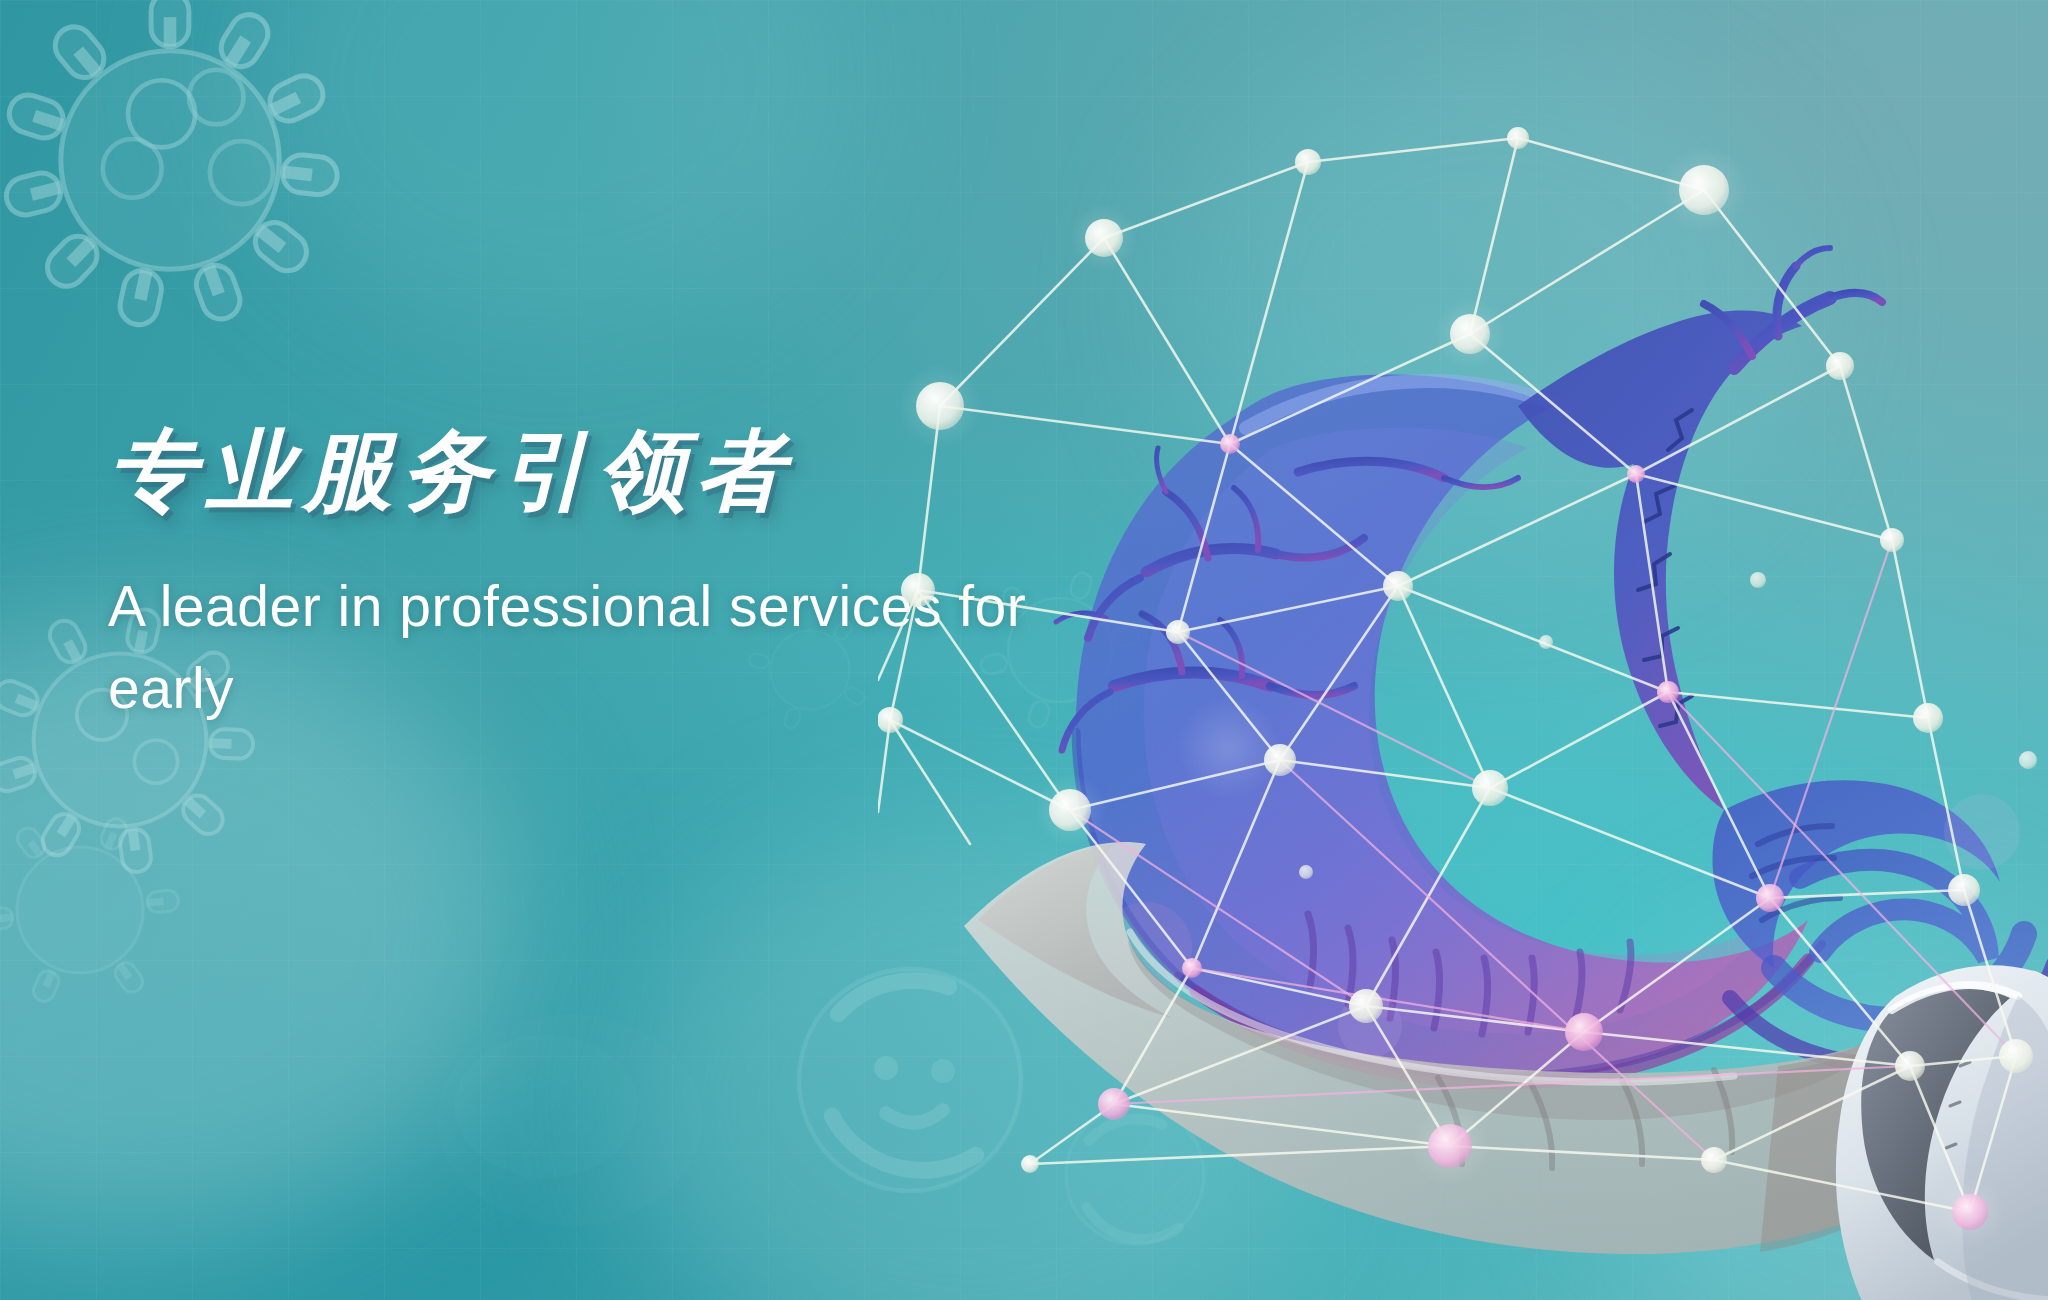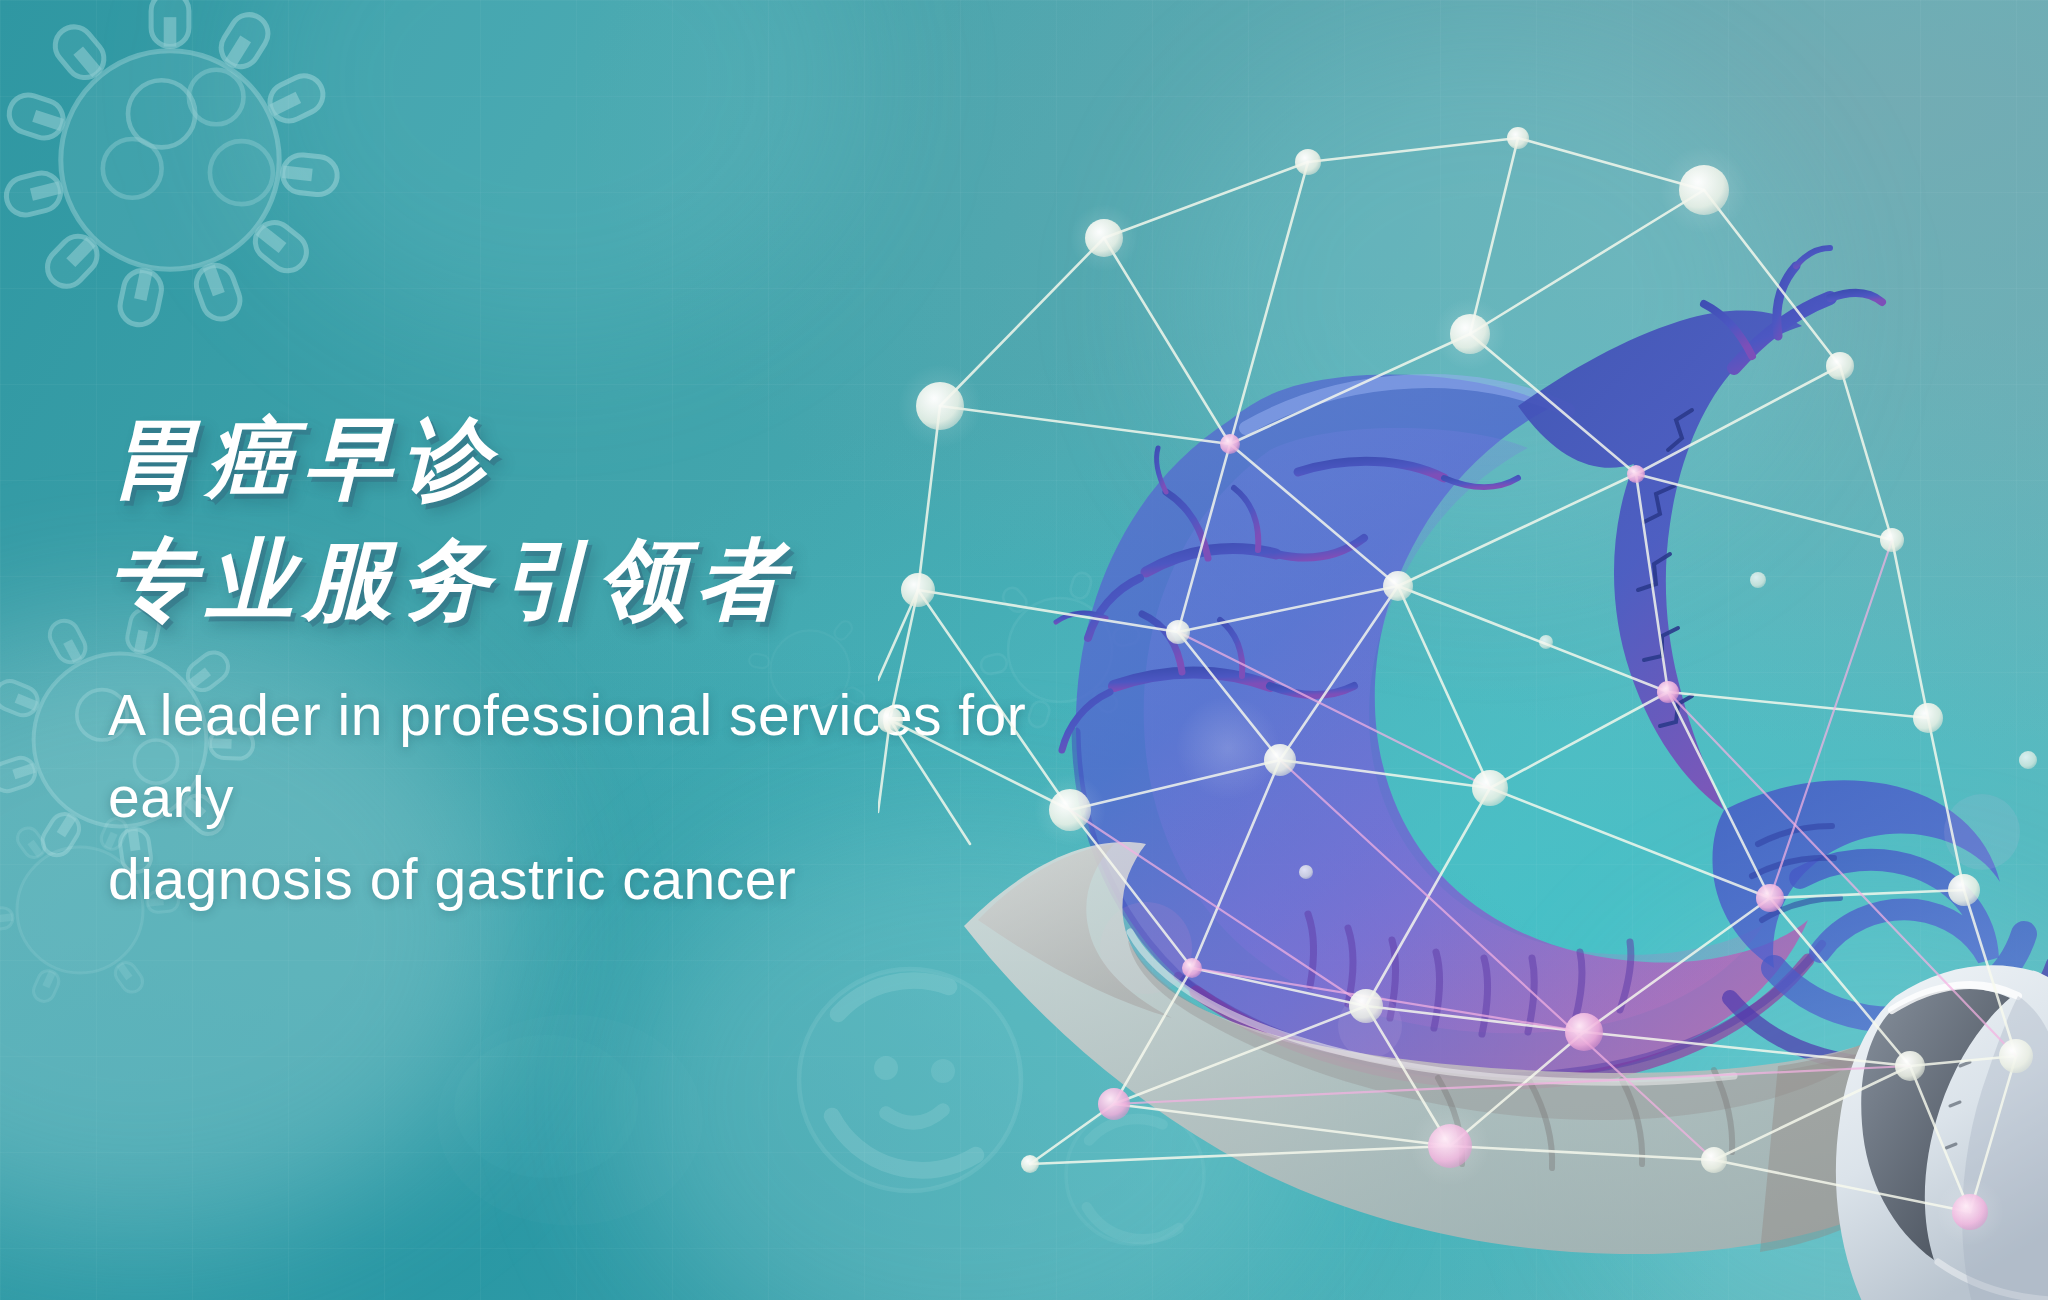--- a/index.html
+++ b/index.html
@@ -322,26 +322,24 @@
 
   <div class="motif m-blob-b">
     <svg viewBox="0 0 200 200">
       <ellipse cx="100" cy="100" rx="78" ry="62" fill="rgba(212,244,244,0.12)"></ellipse>
       <ellipse cx="86" cy="92" rx="54" ry="42" fill="rgba(212,244,244,0.10)"></ellipse>
     </svg>
   </div>
 
   <div class="copy">
     <h1 class="headline">
-      <span class="ln ln1">胃癌早诊</span>
       <span class="ln ln2">专业服务引领者</span>
     </h1>
     <p class="subtitle">
       <span class="sl sl1">A leader in professional services for early</span>
-      <span class="sl sl2">diagnosis of gastric cancer</span>
     </p>
   </div>
 
   <div class="art">
     <svg viewBox="0 0 1180 1190" preserveAspectRatio="xMidYMid meet">
       <defs>
         <linearGradient id="gStomach" x1="0" y1="0" x2="0.85" y2="1">
           <stop offset="0%" stop-color="#5a6fd0" stop-opacity="0.92"></stop>
           <stop offset="35%" stop-color="#5067cf" stop-opacity="0.92"></stop>
           <stop offset="66%" stop-color="#7a5fd3" stop-opacity="0.90"></stop>

